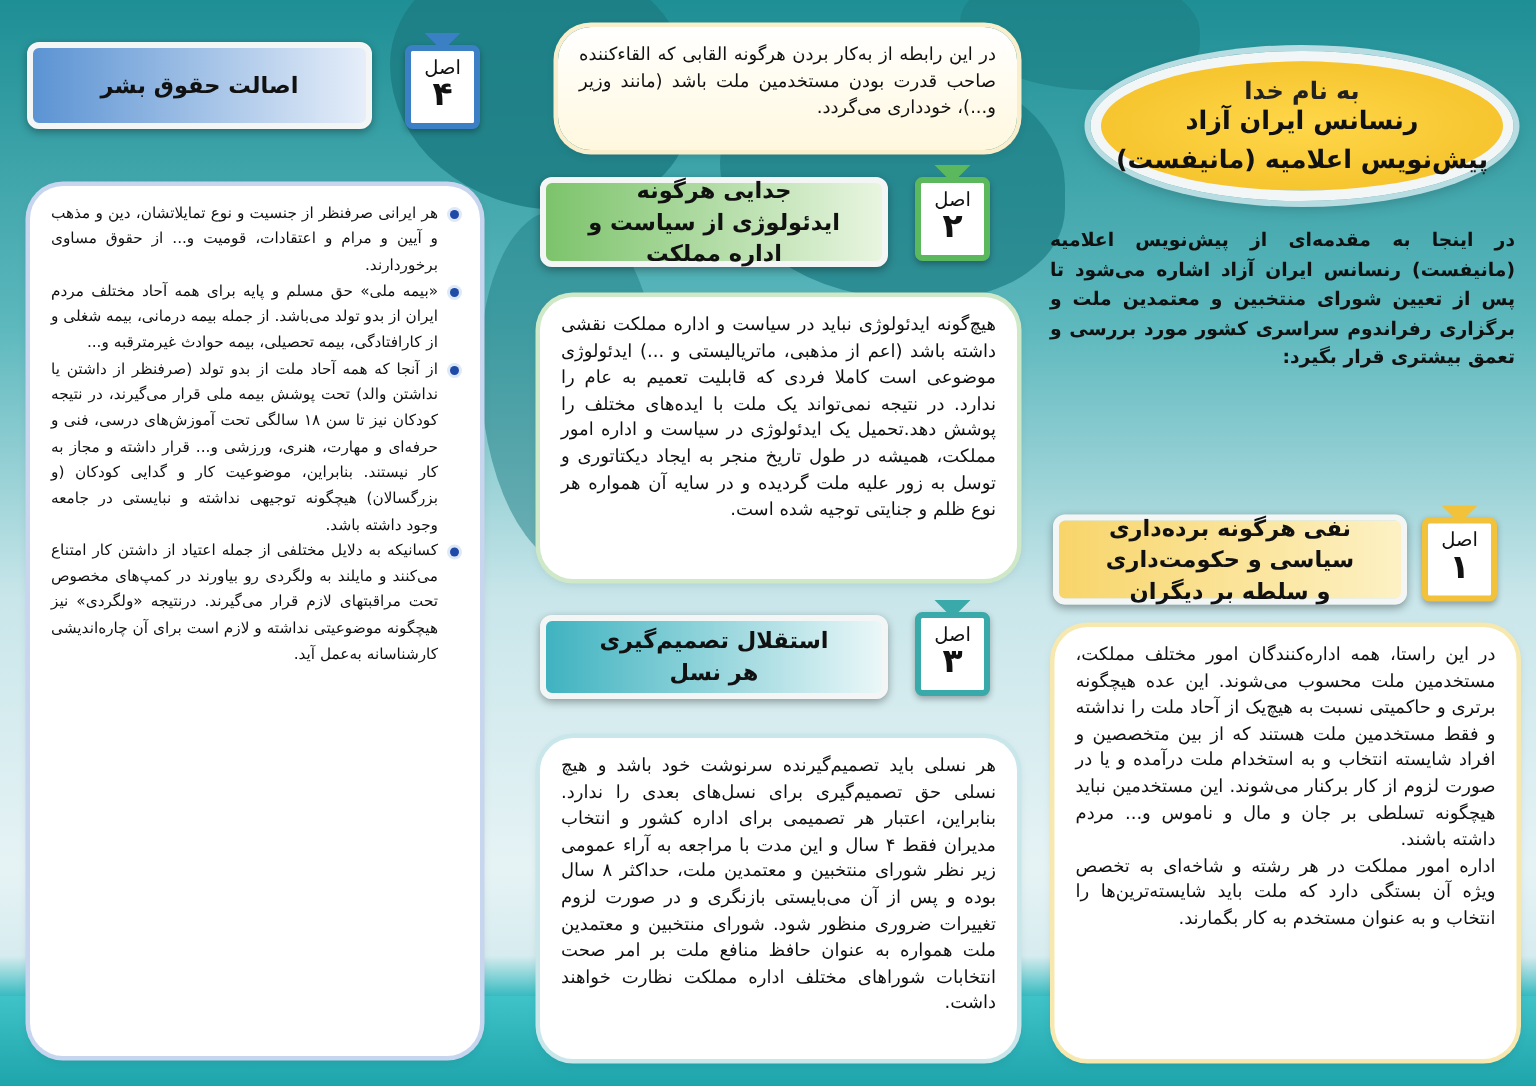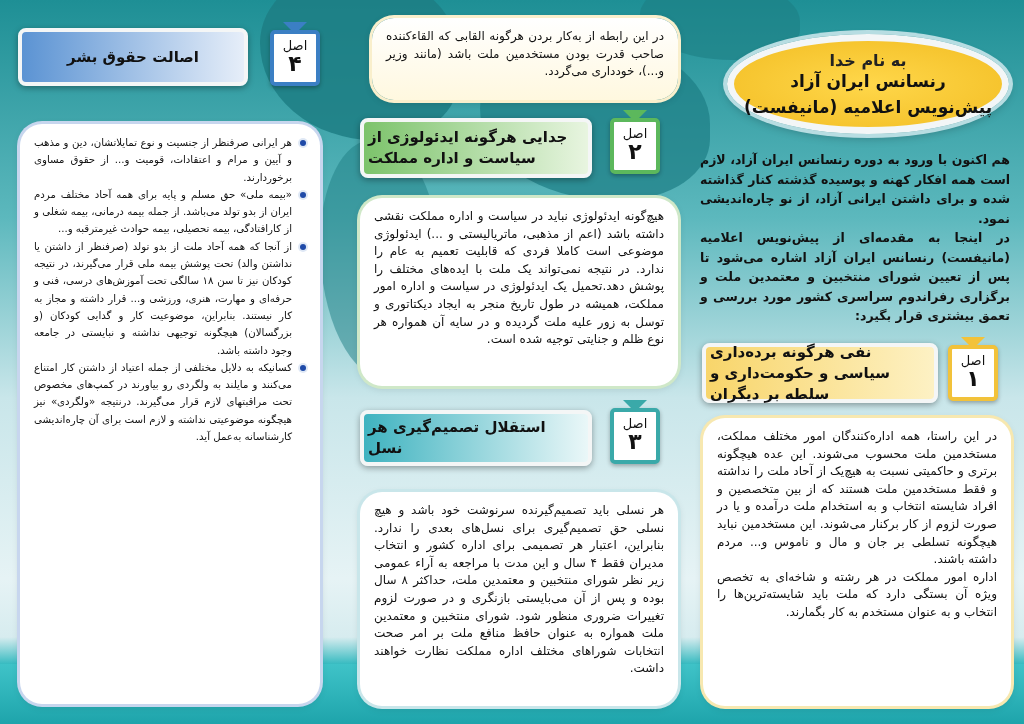--- a/index.html
+++ b/index.html
@@ -44,22 +44,22 @@
   .ph-badge::before {
     content: ""; position: absolute; top: -12px; left: 50%; transform: translateX(-50%);
     width: 0; height: 0; border-left: 12px solid transparent; border-right: 12px solid transparent; border-top: 12px solid;
     border-top-color: inherit;
   }
   .ph-badge .lbl { font-size: 13px; font-weight: normal; color: #111; display: block; }
   .ph-badge .num { font-size: 22px; font-weight: bold; color: #111; display: block; line-height: 22px; }
   .ph-title {
     position: absolute; border-radius: 8px; border: 4px solid #f4f6f6;
     box-shadow: 0 2px 6px rgba(0,0,0,.35);
-    display: flex; align-items: center; justify-content: center; text-align: left;
-    font-weight: bold; color: #111; font-size: 15px; line-height: 21px; padding: 4px 4px;
+    display: flex; align-items: center; justify-content: center; text-align: center;
+    font-weight: bold; color: #111; font-size: 15px; line-height: 21px; padding: 4px 26px;
   }
   .box {
     position: absolute; background: #fff; border-radius: 22px;
     font-size: 12px; color: #111; line-height: 17.6px; text-align: justify; padding: 10px 14px 10px 14px;
   }
   .box p { margin: 0; }
   .box ul { list-style: none; }
   .box li { position: relative; padding-right: 14px; }
   .box li::before {
     content: ""; position: absolute; right: 0; top: 6px; width: 6px; height: 6px; border-radius: 50%;
@@ -75,21 +75,20 @@
 <div class="map-blob" style="left:320px;top:140px;width:120px;height:240px;opacity:.5;"></div>
 <div class="bottom-band"></div>
 
 <div class="title-oval">
   <div class="title-small">به نام خدا</div>
   <div class="title-main" style="margin-top:0">رنسانس ایران آزاد</div>
   <div class="title-main">پیش‌نویس اعلامیه (مانیفست)</div>
 </div>
 
 <div class="intro">
-  <p>هم اکنون با ورود به دوره رنسانس ایران آزاد، لازم است همه افکار کهنه و پوسیده گذشته کنار گذاشته شده و برای داشتن ایرانی آزاد، از نو چاره‌اندیشی نمود.</p>
   <p>در اینجا به مقدمه‌ای از پیش‌نویس اعلامیه (مانیفست) رنسانس ایران آزاد اشاره می‌شود تا پس از تعیین شورای منتخبین و معتمدین ملت و برگزاری رفراندوم سراسری کشور مورد بررسی و تعمق بیشتری قرار بگیرد:</p>
 </div>
 
 <div class="ph-badge" style="left:948px;top:345px;border-color:#f2c23a;">
   <span class="lbl">اصل</span>
   <span class="num">۱</span>
 </div>
 <div class="ph-title" style="left:702px;top:343px;width:236px;height:60px;background:linear-gradient(90deg,#f8d56a,#fdf1c4);">نفی هرگونه برده‌داری سیاسی و حکومت‌داری و سلطه بر دیگران</div>
 
 <div class="box" style="left:703px;top:418px;width:308px;height:288px;box-shadow:0 0 0 3px #f7e8b0,0 2px 8px rgba(0,0,0,.15);">

